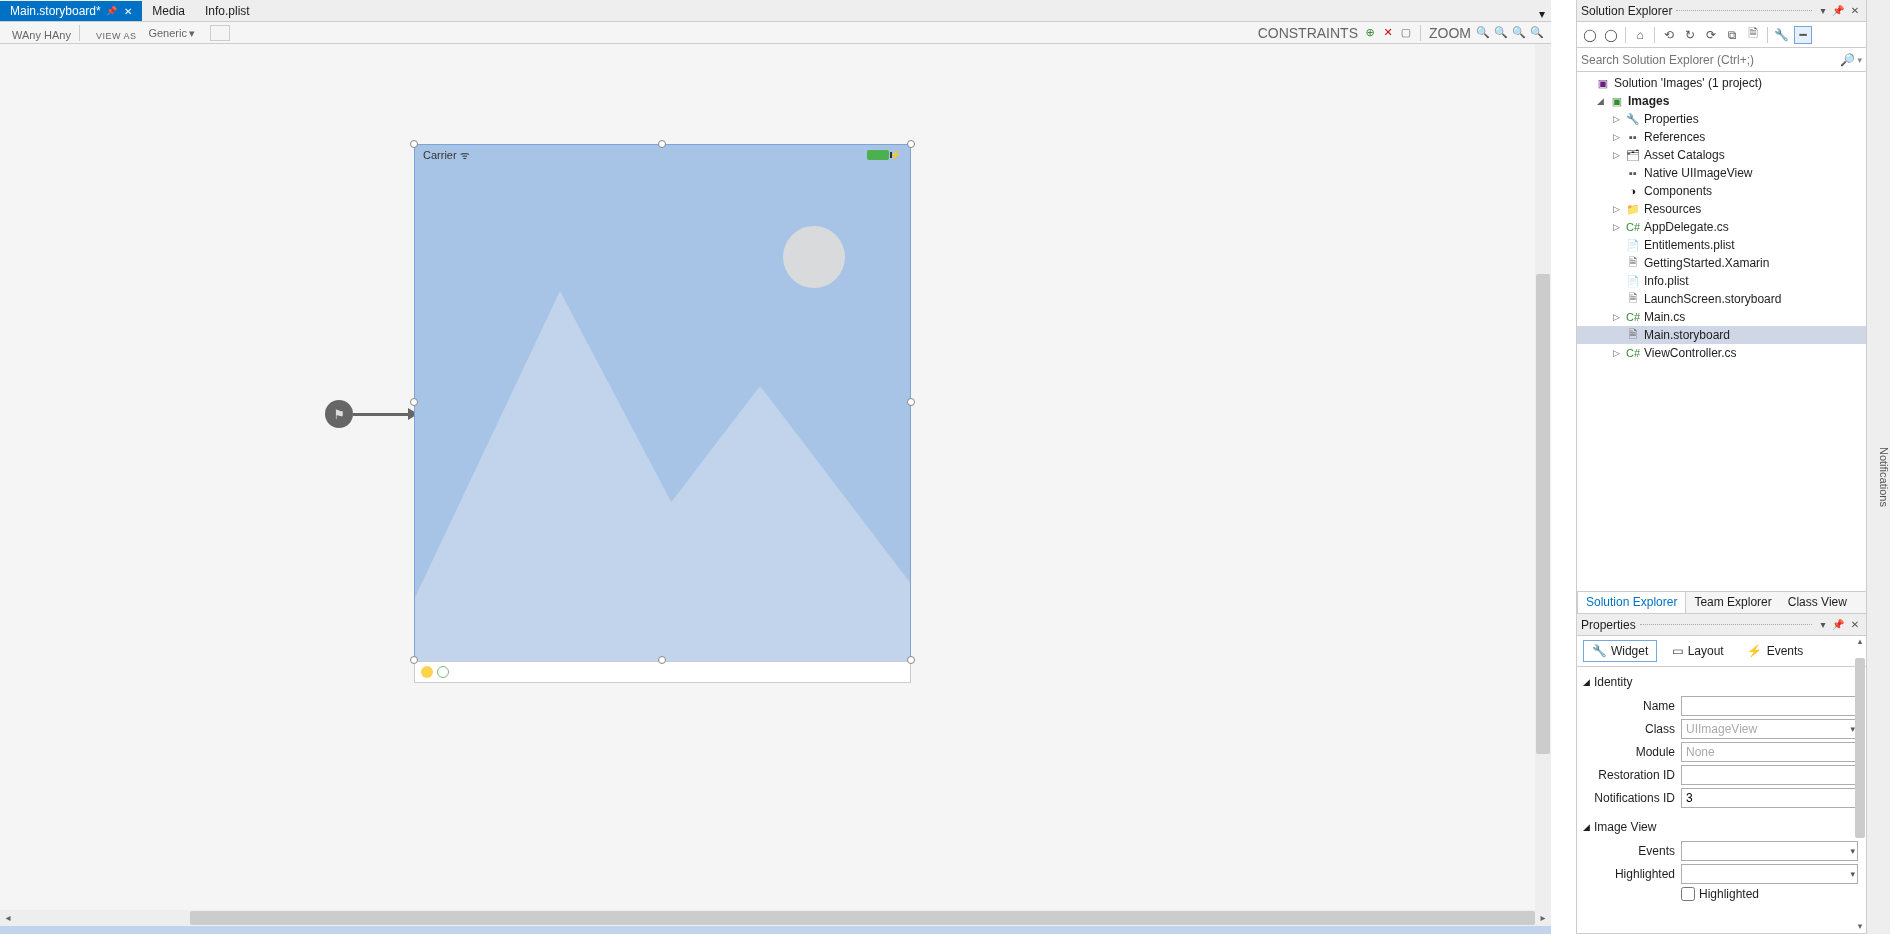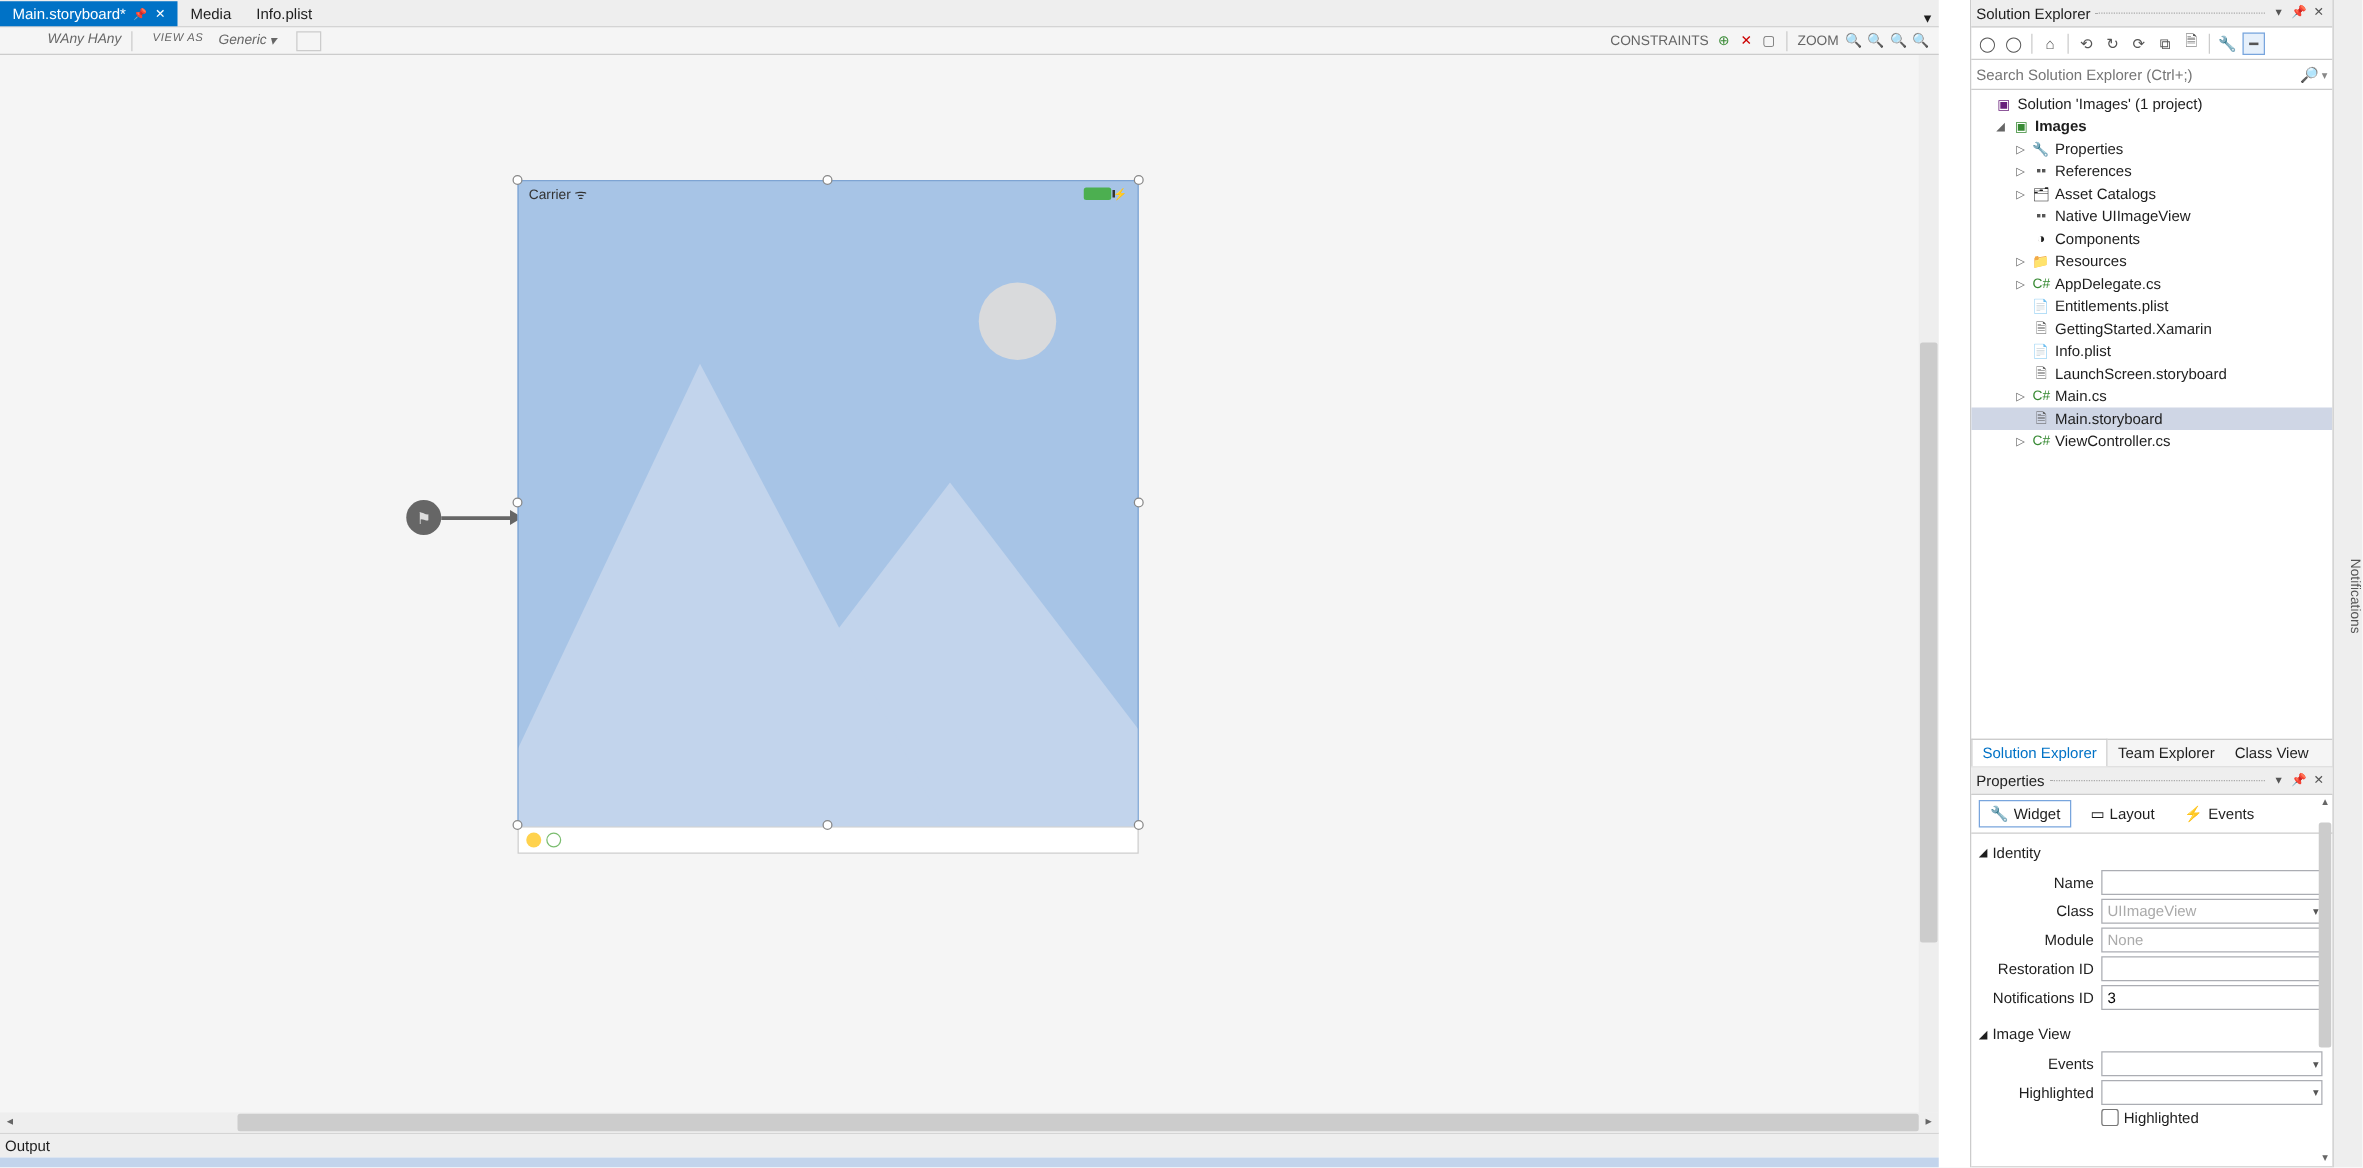--- a/index.html
+++ b/index.html
@@ -15,28 +15,28 @@
 .doc-tabs { display: flex; height: 22px; background: #eee; border-bottom: 1px solid #ccc; align-items: flex-end; }
 .doc-tab { padding: 3px 10px; font-size: 12px; display: flex; align-items: center; gap: 6px; cursor: pointer; }
 .doc-tab.active { background: #0072c6; color: #fff; margin-top: 22px; }
 .doc-tab .pin { font-size: 9px; }
 .doc-tab .close { font-size: 10px; }
 .doc-tabs .spacer { flex: 1; }
 .doc-tabs .menu-btn { padding: 0 6px; cursor: pointer; }
 
 
 .designer-toolbar { display: flex; height: 22px; border-bottom: 1px solid #ccc; align-items: center; font-size: 11px; color: #666; background: #f5f5f5; }
-.designer-toolbar .left { display: flex; align-items: flex-start; gap: 8px; padding-left: 38px; font-style: italic; }
+.designer-toolbar .left { display: flex; align-items: flex-end; gap: 8px; padding-left: 12px; }
 .designer-toolbar .viewas { font-size: 9px; letter-spacing: 0.5px; margin-left: 8px; }
 .designer-toolbar .generic { display: flex; align-items: center; gap: 2px; padding: 1px 4px; }
 .designer-toolbar .orient { width: 20px; height: 16px; border: 1px solid #ccc; margin-left: 4px; }
 .designer-toolbar .spacer { flex: 1; }
 .designer-toolbar .right { display: flex; align-items: center; gap: 2px; padding-right: 6px; }
 .designer-toolbar .constraint-btn { width: 16px; height: 16px; border: 1px solid transparent; display: flex; align-items: center; justify-content: center; font-size: 11px; cursor: pointer; }
-.designer-toolbar .zoom-label { font-size: 11px; margin: 0 2px; }
+.designer-toolbar .zoom-label { font-size: 14px; margin: 0 2px; }
 
 
 .canvas { flex: 1; background: #f5f5f5; position: relative; overflow: hidden; }
 .canvas-scroll-h { position: absolute; bottom: 0; left: 0; right: 0; height: 16px; background: #eee; }
 .canvas-scroll-h .thumb { position: absolute; left: 190px; right: 16px; height: 14px; top: 1px; background: #ccc; border-radius: 2px; }
 .canvas-scroll-h .arrow-l, .canvas-scroll-h .arrow-r { position: absolute; width: 16px; height: 16px; top: 0; font-size: 10px; text-align: center; line-height: 16px; color: #666; }
 .canvas-scroll-h .arrow-l { left: 0; }
 .canvas-scroll-h .arrow-r { right: 0; }
 .canvas-scroll-v { position: absolute; right: 0; top: 0; bottom: 16px; width: 16px; background: #eee; }
 .canvas-scroll-v .thumb { position: absolute; top: 230px; height: 480px; left: 1px; width: 14px; background: #ccc; border-radius: 2px; }
@@ -216,23 +216,20 @@
       <div class="canvas-scroll-v">
         <div class="thumb"></div>
       </div>
       <div class="canvas-scroll-h">
         <div class="arrow-l">◂</div>
         <div class="thumb"></div>
         <div class="arrow-r">▸</div>
       </div>
     </div>
 
-    <div class="output-bar">
-      <span>Output</span>
-    </div>
     <div class="output-status"></div>
   </div>
 
   <div class="right-panels">
 
     <div class="panel" style="flex:1;min-height:0">
       <div class="panel-header">
         <span class="title">Solution Explorer</span>
         <span class="dots"></span>
         <div class="ctrls">

